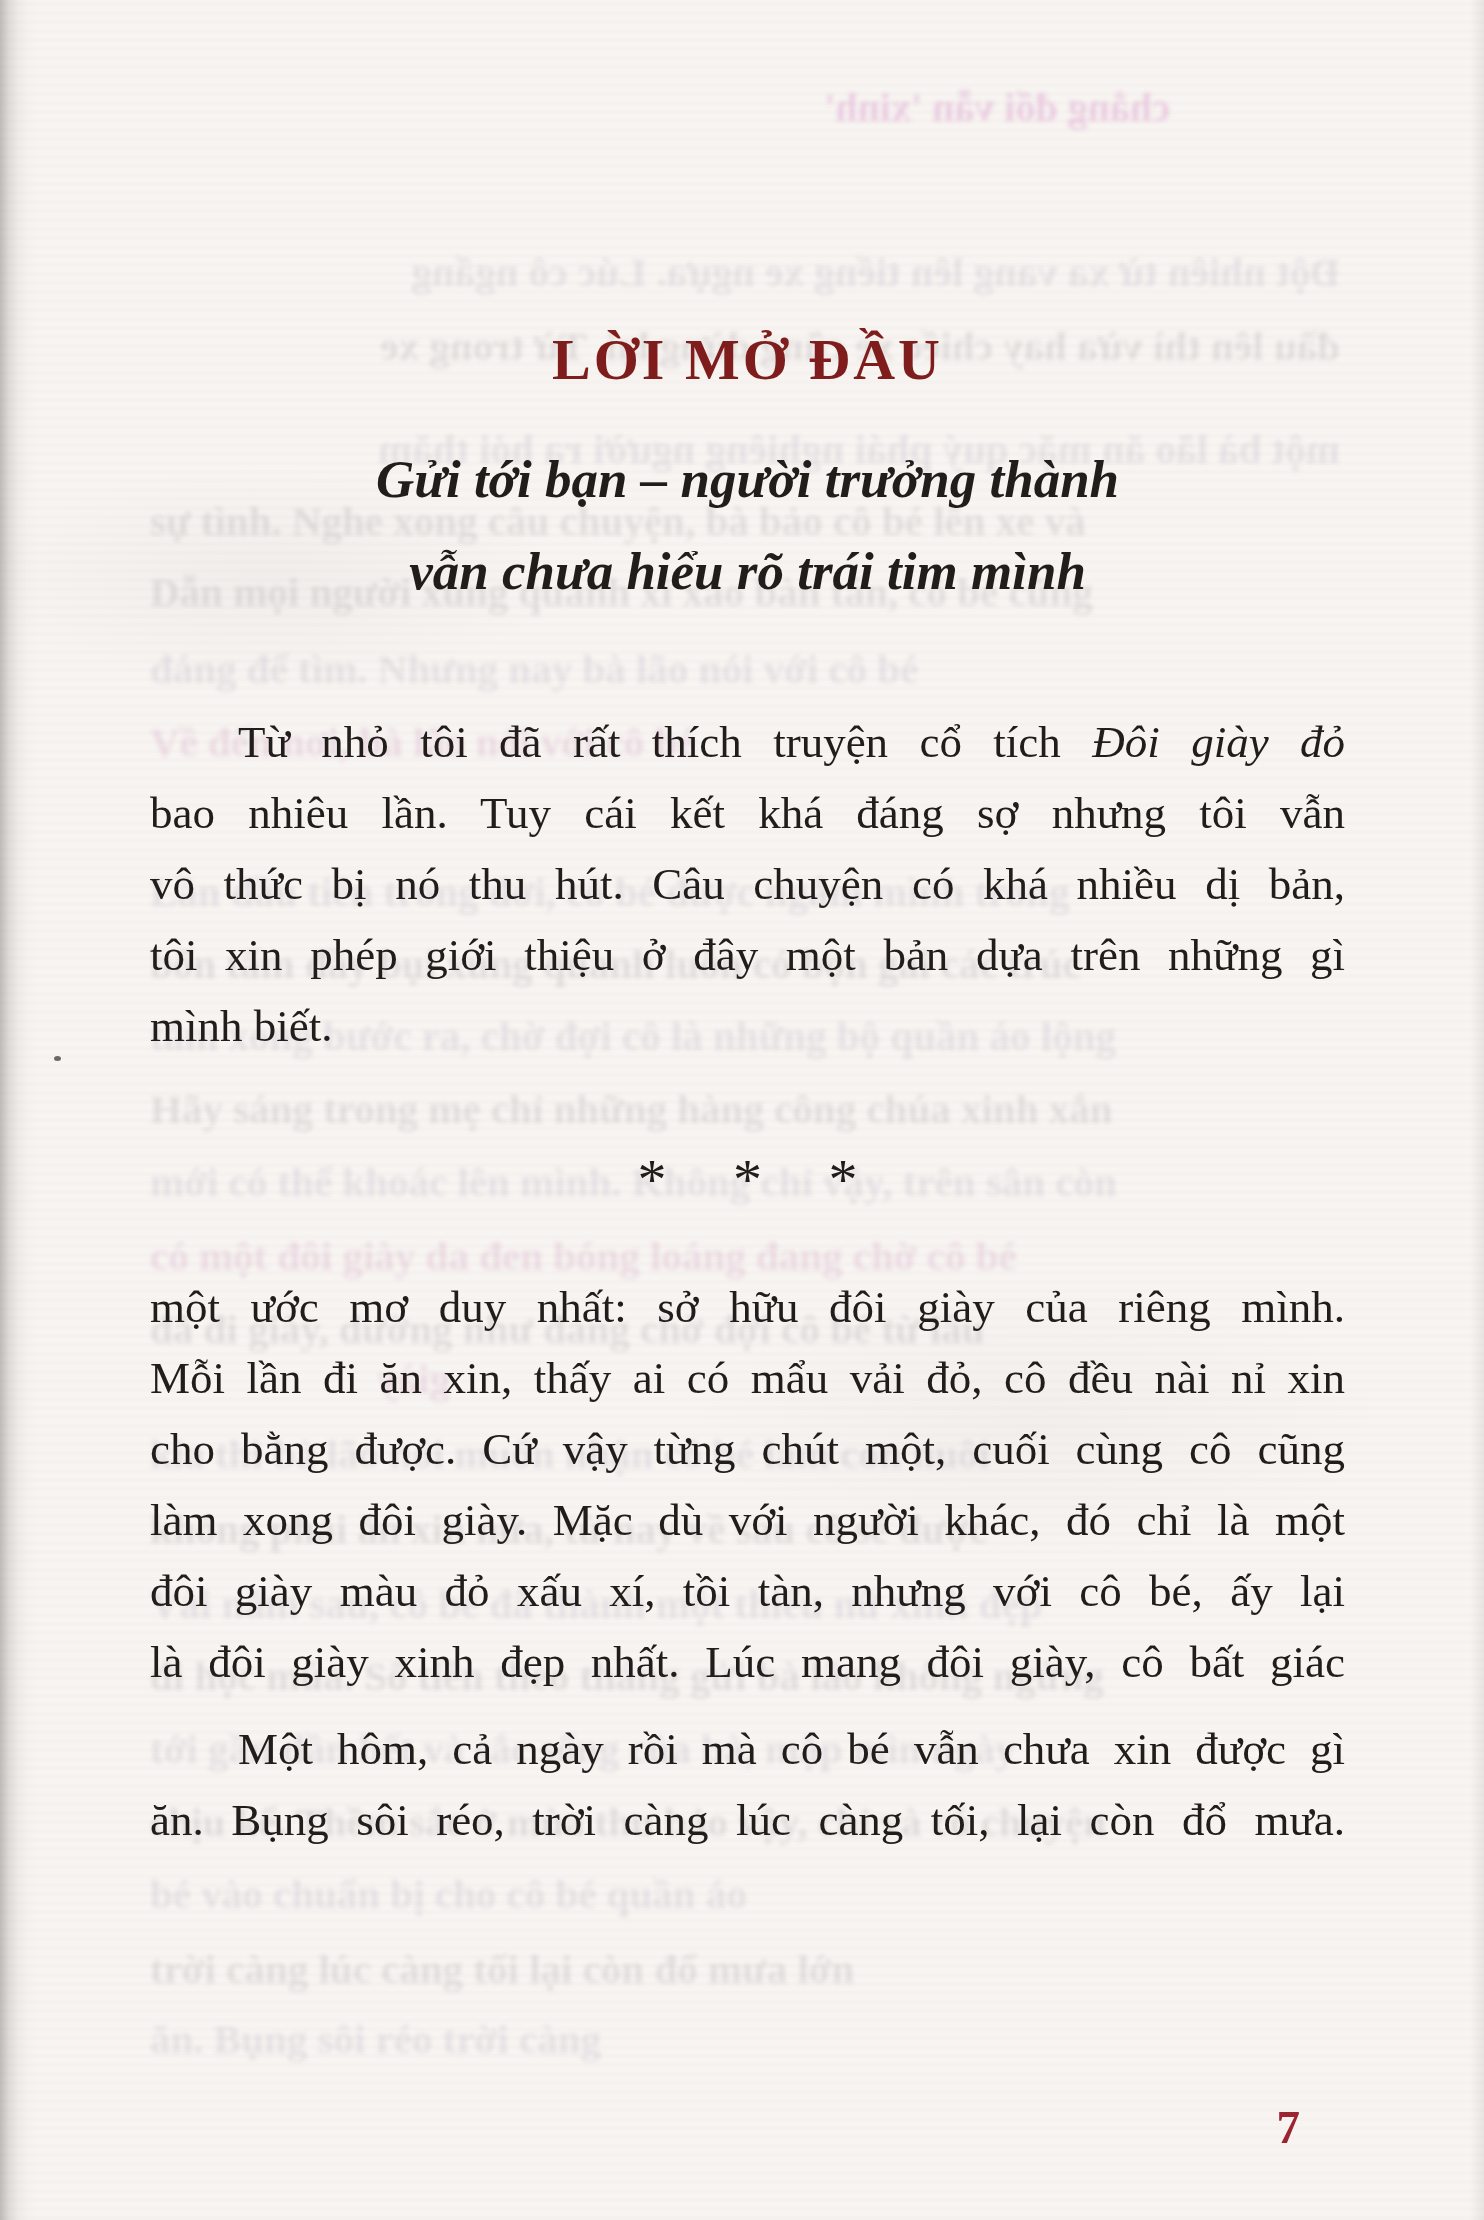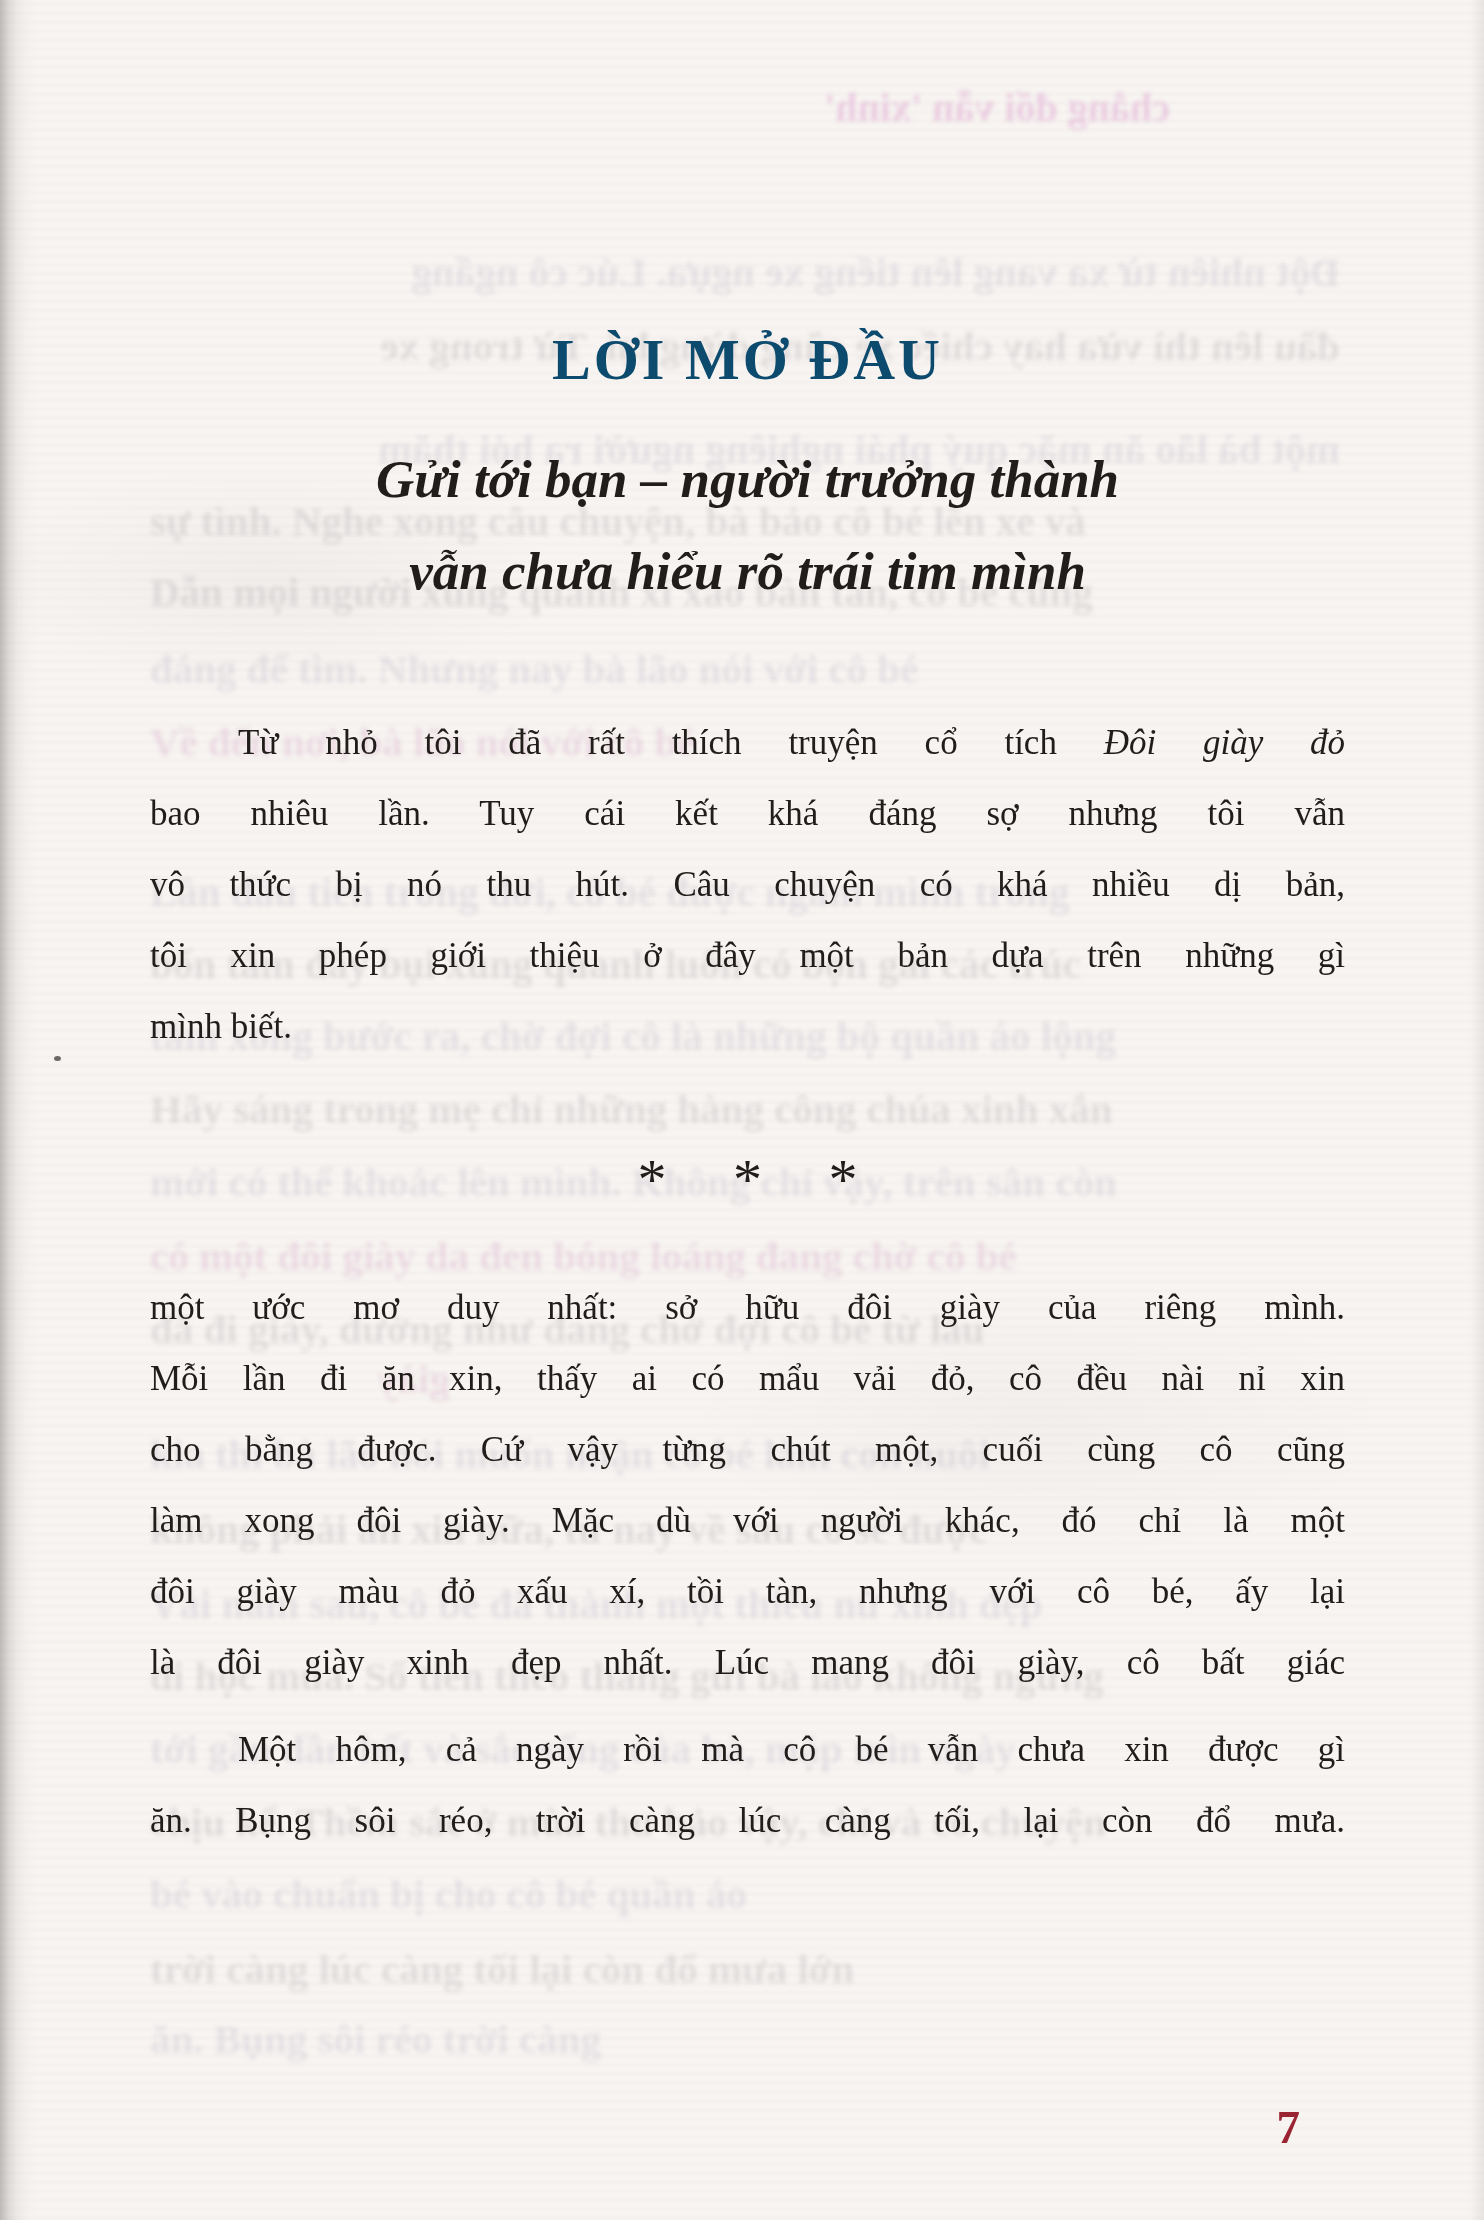--- a/index.html
+++ b/index.html
@@ -47,21 +47,21 @@
     text-align:center;font-weight:bold;font-size:58px;letter-spacing:3px;
   }
   .subtitle{
     position:absolute;top:433px;left:150px;width:1195px;
     text-align:center;font-style:italic;font-weight:bold;
     font-size:53px;line-height:92px;
   }
   .text-block{
     position:absolute;top:707px;left:150px;width:1195px;
   }
-  .para{font-size:35px;line-height:71px;}
+  .para{font-size:45px;line-height:71px;}
   .para + .para{margin-top:16px;}
   .line{text-align:justify;text-align-last:justify;}
   .line.no-just{text-align:left;text-align-last:left;}
   .line.indent{text-indent:88px;}
   .line em{font-style:italic;}
   .sep{
     height:71px;margin-top:75px;margin-bottom:64px;
     text-align:center;font-size:58px;letter-spacing:26px;padding-left:26px;
     line-height:86px;
   }
@@ -102,21 +102,21 @@
     <div class="bleed-line gray" style="top: 1505px; left: 150px; width: 1190px;">không phải ăn xin nữa, từ nay về sau cô sẽ được</div>
     <div class="bleed-line lav" style="top: 1580px; left: 150px; width: 1190px;">Vài năm sau, cô bé đã thành một thiếu nữ xinh đẹp</div>
     <div class="bleed-line gray" style="top: 1652px; left: 150px; width: 1190px;">đi học múa. Số tiền theo tháng gửi bà lão không ngừng</div>
     <div class="bleed-line lav" style="top: 1725px; left: 150px; width: 1190px;">tới gần dần hết và sắc sống của bà, mặp mìn ngày</div>
     <div class="bleed-line gray" style="top: 1798px; left: 150px; width: 1190px;">chịu kể. Thềm sắc ở mùa thu bảo vậy, chỉ và có chuyện</div>
     <div class="bleed-line lav" style="top: 1870px; left: 150px; width: 1190px;">bé vào chuẩn bị cho cô bé quần áo</div>
     <div class="bleed-line gray" style="top: 1945px; left: 150px; width: 1190px;">trời càng lúc càng tối lại còn đổ mưa lớn</div>
     <div class="bleed-line lav" style="top: 2015px; left: 150px; width: 1190px;">ăn. Bụng sôi réo trời càng</div>
   </div>
 
-<div class="page-title" style="color: #0c4a6e;">LỜI MỞ ĐẦU</div>
+<div class="page-title" style="color: #7f1d1d;">LỜI MỞ ĐẦU</div>
 
 <div class="subtitle">
   <div>Gửi tới bạn – người trưởng thành</div>
   <div>vẫn chưa hiểu rõ trái tim mình</div>
 </div>
 
 <div class="text-block">
     <div class="para">
       <div class="line indent"><span>Từ nhỏ tôi đã rất thích truyện cổ tích </span><em>Đôi giày đỏ</em></div>
       <div class="line"><span>bao nhiêu lần. Tuy cái kết khá đáng sợ nhưng tôi vẫn</span></div>

